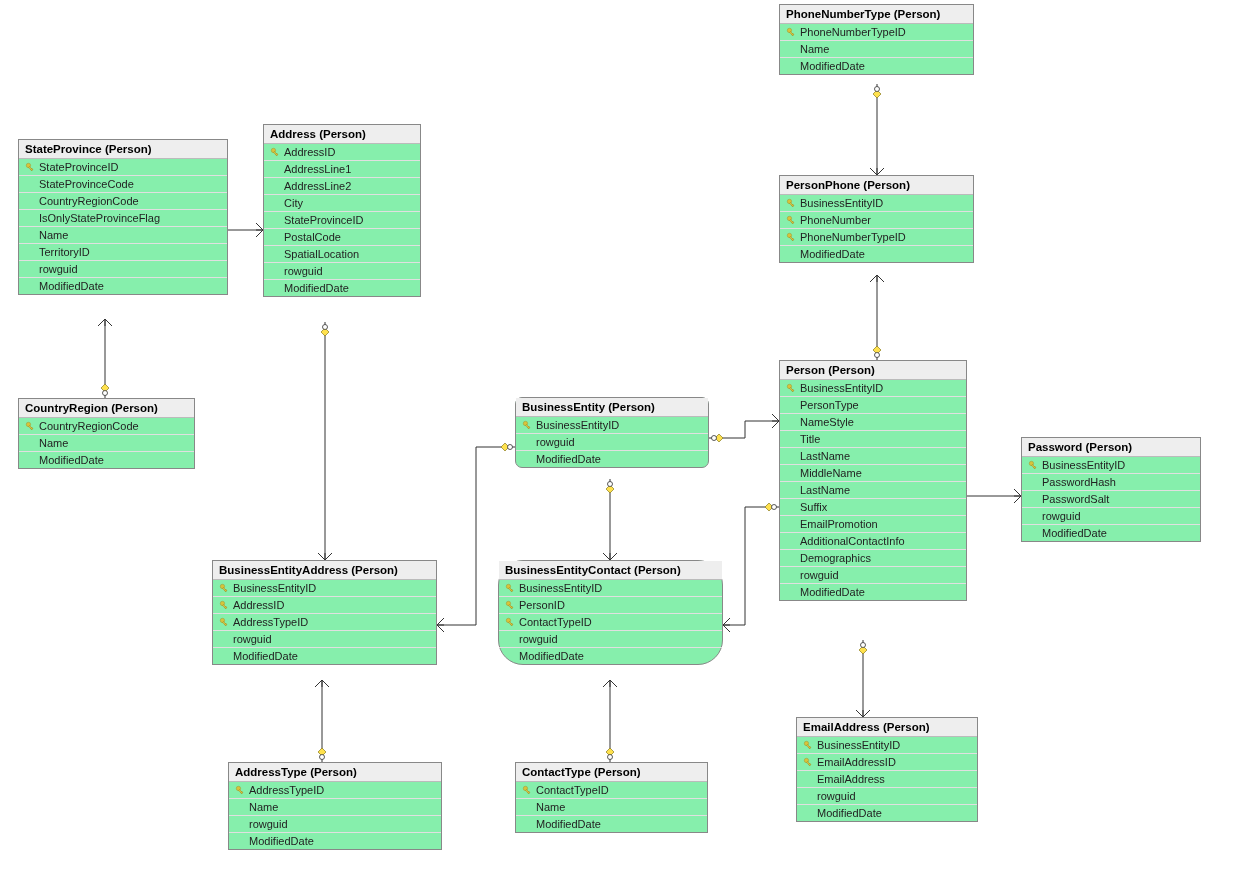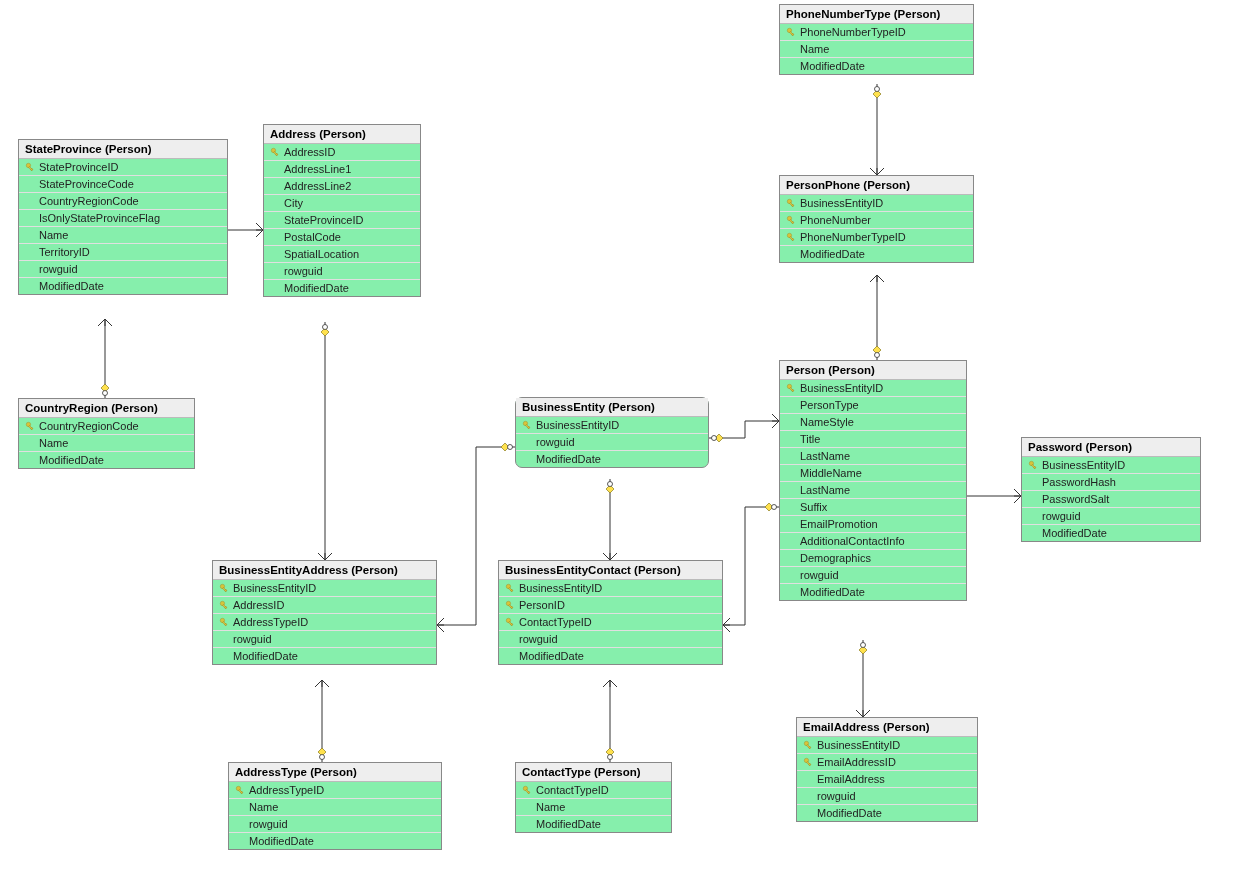--- a/index.html
+++ b/index.html
@@ -442,21 +442,21 @@
       </div>
       <div class="entity-row">
         <span class="key-slot"></span>
         <span class="colname">rowguid</span>
       </div>
       <div class="entity-row">
         <span class="key-slot"></span>
         <span class="colname">ModifiedDate</span>
       </div>
     </div>
-    <div class="entity" style="left: 498px; top: 560px; width: 225px;">
+    <div class="entity" style="left: 498px; top: 560px; width: 225px; border-radius: 25px;">
       <div class="entity-header"><span>BusinessEntityContact (Person)</span></div>
       <div class="entity-row">
         <span class="key-slot">
           <svg width="11" height="11" viewBox="0 0 16 16">
             <g fill="#d8c33b" stroke="#8a7b20" stroke-width="0.5">
               <circle cx="5" cy="5" r="3.2"></circle>
               <rect x="6.5" y="6.5" width="7" height="2" transform="rotate(45 6.5 6.5)"></rect>
               <rect x="10" y="9" width="2" height="3" transform="rotate(45 10 9)"></rect>
             </g>
           </svg>
@@ -555,21 +555,21 @@
       </div>
       <div class="entity-row">
         <span class="key-slot"></span>
         <span class="colname">rowguid</span>
       </div>
       <div class="entity-row">
         <span class="key-slot"></span>
         <span class="colname">ModifiedDate</span>
       </div>
     </div>
-    <div class="entity" style="left: 515px; top: 762px; width: 157px;">
+    <div class="entity" style="left: 515px; top: 762px; width: 193px;">
       <div class="entity-header"><span>ContactType (Person)</span></div>
       <div class="entity-row">
         <span class="key-slot">
           <svg width="11" height="11" viewBox="0 0 16 16">
             <g fill="#d8c33b" stroke="#8a7b20" stroke-width="0.5">
               <circle cx="5" cy="5" r="3.2"></circle>
               <rect x="6.5" y="6.5" width="7" height="2" transform="rotate(45 6.5 6.5)"></rect>
               <rect x="10" y="9" width="2" height="3" transform="rotate(45 10 9)"></rect>
             </g>
           </svg>

